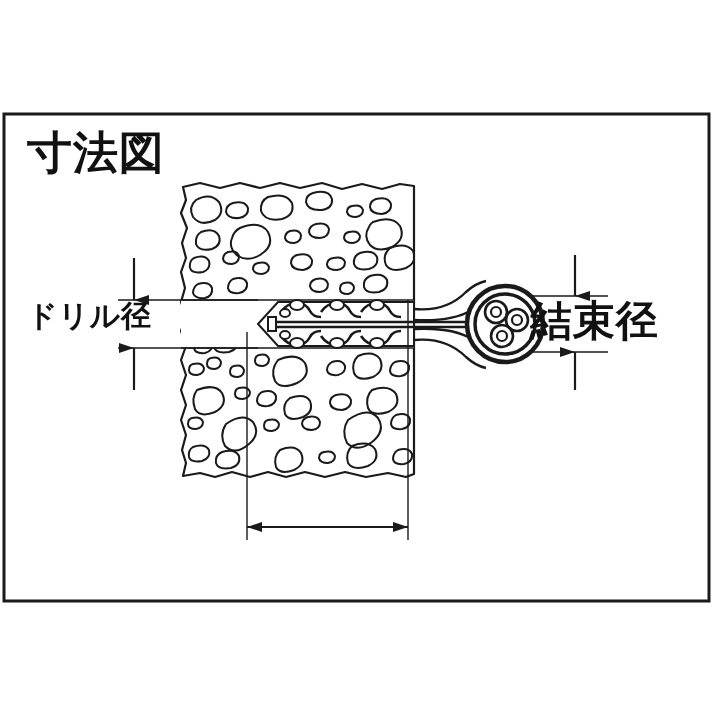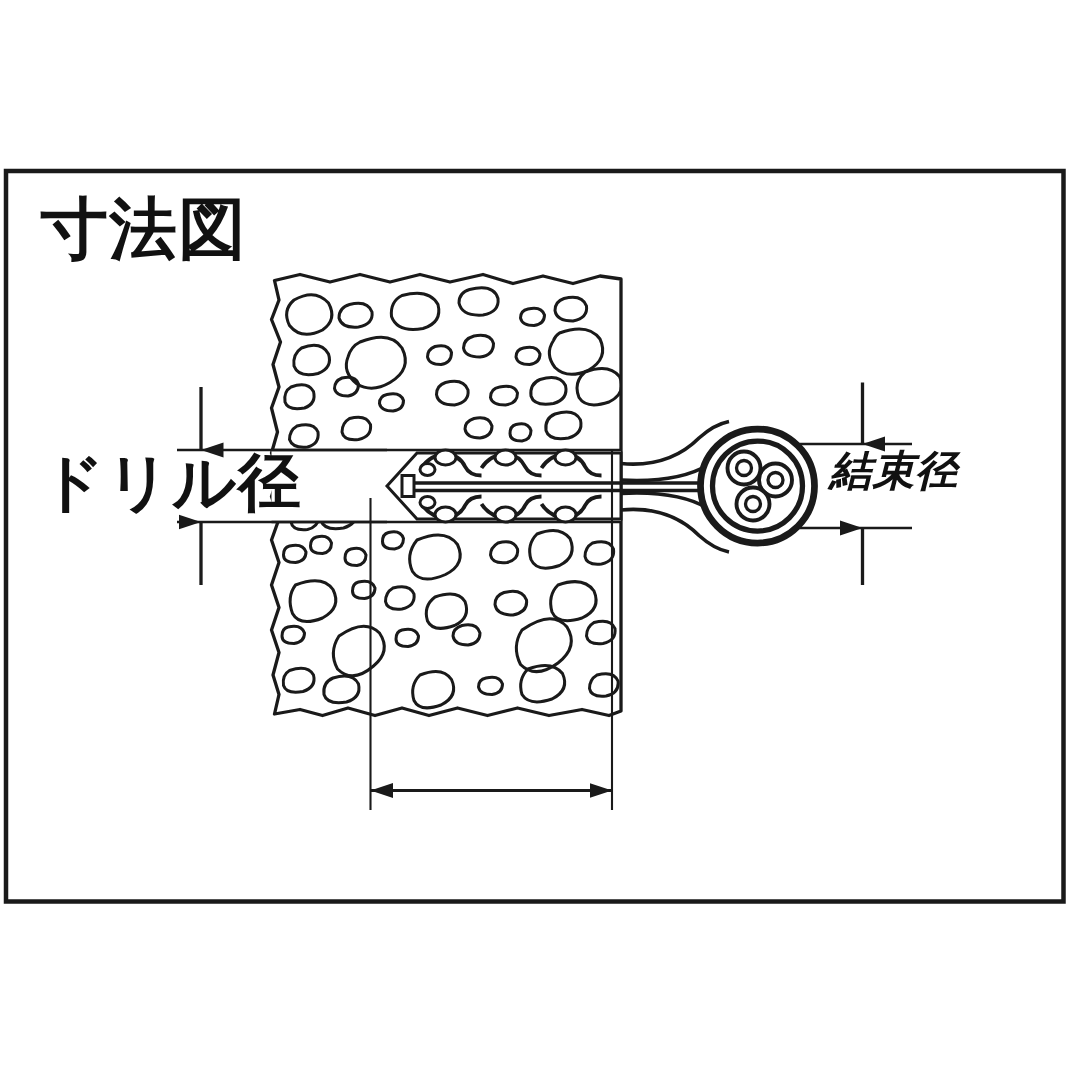--- a/index.html
+++ b/index.html
@@ -36,27 +36,26 @@
     letter-spacing: 0.02em;
   }
   #title-label {
     left: 27px;
     top: 130px;
     font-size: 45px;
   }
   #drill-dia-label {
     left: 27px;
     top: 301px;
+    font-size: 30px;
+  }
+  #bundle-dia-label {
+    left: 530px;
+    top: 300px;
     font-size: 42px;
-  }
-  #bundle-dia-label {
-    left: 553px;
-    top: 300px;
-    font-size: 28px;
-    font-style: italic;
   }
   #min-depth-label {
     left: 216px;
     top: 546px;
     font-size: 42px;
   }
 </style>
 </head>
 <body>
 

